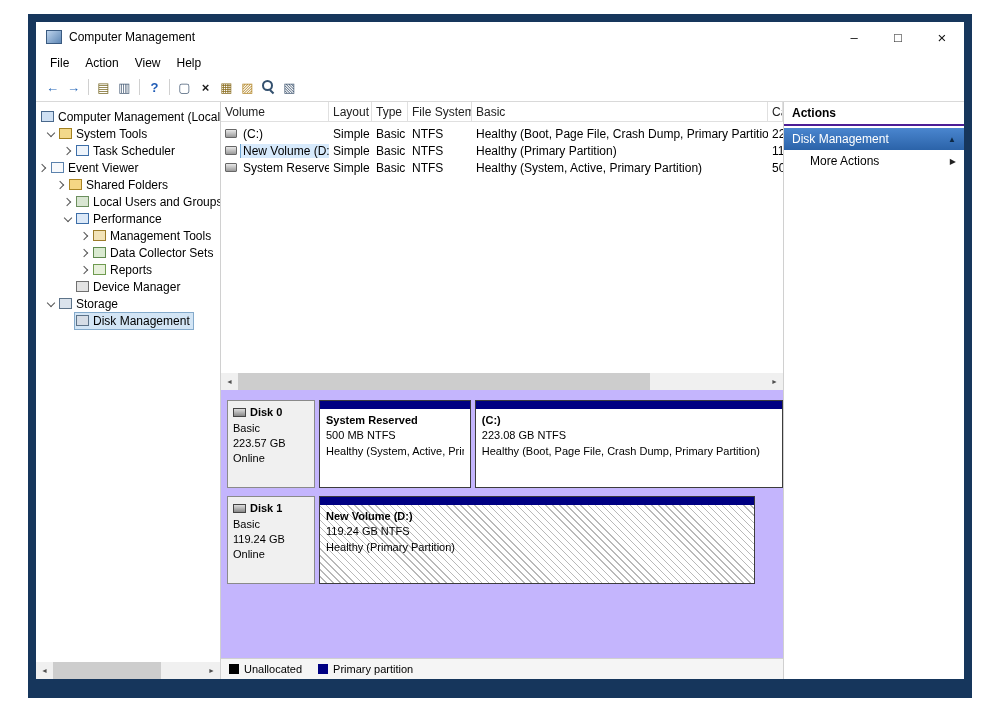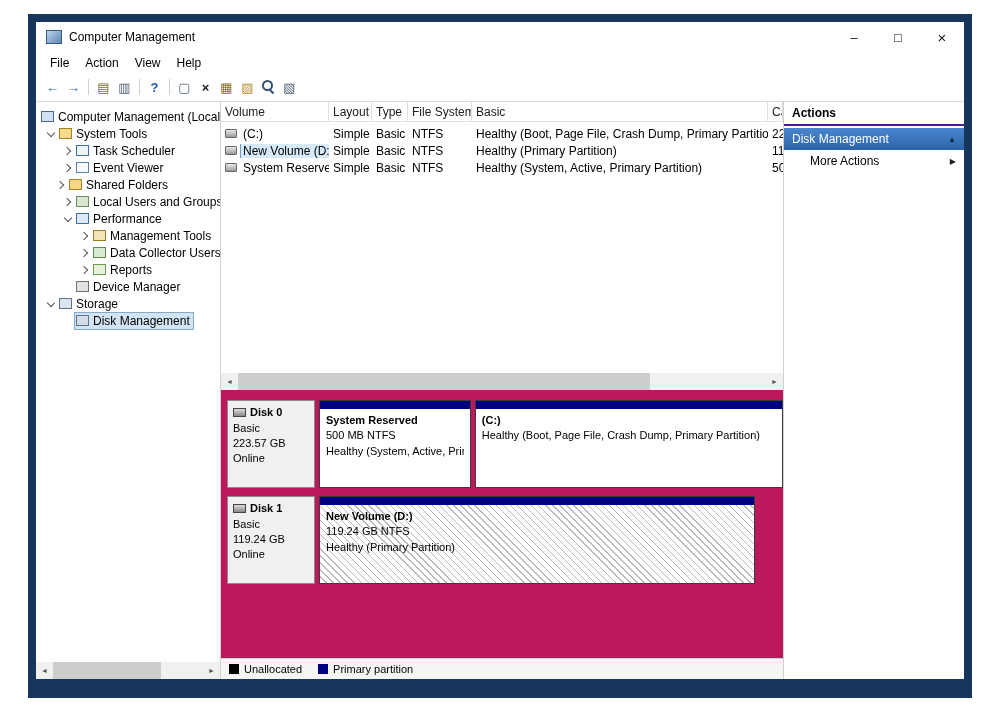--- a/index.html
+++ b/index.html
@@ -66,21 +66,21 @@
   .flexcell { flex:1; min-width:0; }
   .vt-rows { padding-top:3px; }
   .vt-row { display:flex; height:17px; align-items:center; }
   .vt-cell { box-sizing:border-box; padding:0 4px; overflow:hidden; white-space:nowrap;
     display:flex; align-items:center; }
   .vol-disk-icon { width:12px; height:9px; flex:0 0 12px; margin-right:4px; border:1px solid #666;
     background:linear-gradient(#e8e8e8,#9a9a9a); border-radius:1px; box-sizing:border-box; }
   .vol-label { padding:0 2px; }
   .vol-label.focus-box { background:#d7eafc; outline:1px solid #6ea3cf; }
   
-  .disk-area { flex:1; min-height:0; overflow:hidden; padding:10px 0 0 6px; background:#be185d; }
+  .disk-area { flex:1; min-height:0; overflow:hidden; padding:10px 0 0 6px; background:#c4b5fd; }
   .disk-row { display:flex; height:88px; margin-bottom:8px; }
   .disk-info { flex:0 0 88px; width:88px; box-sizing:border-box; border:1px solid #8a8a8a;
     background:#f0f0f0; padding:4px 5px; font-size:11px; line-height:1.35; }
   .disk-name { font-weight:bold; display:flex; align-items:center; gap:4px; margin-bottom:1px; }
   .disk-drive-icon { width:13px; height:9px; flex:0 0 13px; border:1px solid #444;
     background:linear-gradient(#ddd,#888); box-sizing:border-box; }
   .partitions { flex:1; min-width:0; display:flex; gap:4px; margin-left:4px; }
   .partition { box-sizing:border-box; border:1px solid #3c3c3c; background:#fff;
     display:flex; flex-direction:column; min-width:0; flex-shrink:1; }
   .part-bar { flex:0 0 8px; height:8px; background:#000082; }
@@ -168,21 +168,21 @@
             </div>
             <div class="tree-row" style="padding-left: 25px;">
               <span class="tree-exp">
                 <span class="chev closed"></span>
               </span>
               <span class="tree-item-body">
                 <span class="t-icon" style="background: rgb(238, 244, 251); border-color: rgb(61, 110, 168);"></span>
                 <span class="tree-label">Task Scheduler</span>
               </span>
             </div>
-            <div class="tree-row" style="padding-left: 25px;">
+            <div class="tree-row" style="">
               <span class="tree-exp">
                 <span class="chev closed"></span>
               </span>
               <span class="tree-item-body">
                 <span class="t-icon" style="background: rgb(247, 249, 252); border-color: rgb(91, 130, 173);"></span>
                 <span class="tree-label">Event Viewer</span>
               </span>
             </div>
             <div class="tree-row" style="padding-left: 18px;">
               <span class="tree-exp">
@@ -219,21 +219,21 @@
                 <span class="t-icon" style="background: rgb(242, 227, 184); border-color: rgb(156, 124, 42);"></span>
                 <span class="tree-label">Management Tools</span>
               </span>
             </div>
             <div class="tree-row" style="padding-left: 42px;">
               <span class="tree-exp">
                 <span class="chev closed"></span>
               </span>
               <span class="tree-item-body">
                 <span class="t-icon" style="background: rgb(217, 234, 208); border-color: rgb(95, 138, 78);"></span>
-                <span class="tree-label">Data Collector Users</span>
+                <span class="tree-label">Data Collector Sets</span>
               </span>
             </div>
             <div class="tree-row" style="padding-left: 42px;">
               <span class="tree-exp">
                 <span class="chev closed"></span>
               </span>
               <span class="tree-item-body">
                 <span class="t-icon" style="background: rgb(231, 240, 219); border-color: rgb(111, 155, 80);"></span>
                 <span class="tree-label">Reports</span>
               </span>
@@ -341,20 +341,21 @@
                   <div class="part-body">
                     <div class="part-title">System Reserved</div>
                     <div class="part-size">500 MB NTFS</div>
                     <div class="part-status">Healthy (System, Active, Primary Partition)</div>
                   </div>
                 </div>
                 <div class="partition" style="width: 67%;">
                   <div class="part-bar" style="background: rgb(0, 0, 130);"></div>
                   <div class="part-body">
                     <div class="part-title">(C:)</div>
+                    <div class="part-size">223.08 GB NTFS</div>
                     <div class="part-status">Healthy (Boot, Page File, Crash Dump, Primary Partition)</div>
                   </div>
                 </div>
               </div>
             </div>
             <div class="disk-row">
               <div class="disk-info">
                 <div class="disk-name">
                   <span class="disk-drive-icon"></span>
                   <span>Disk 1</span>

